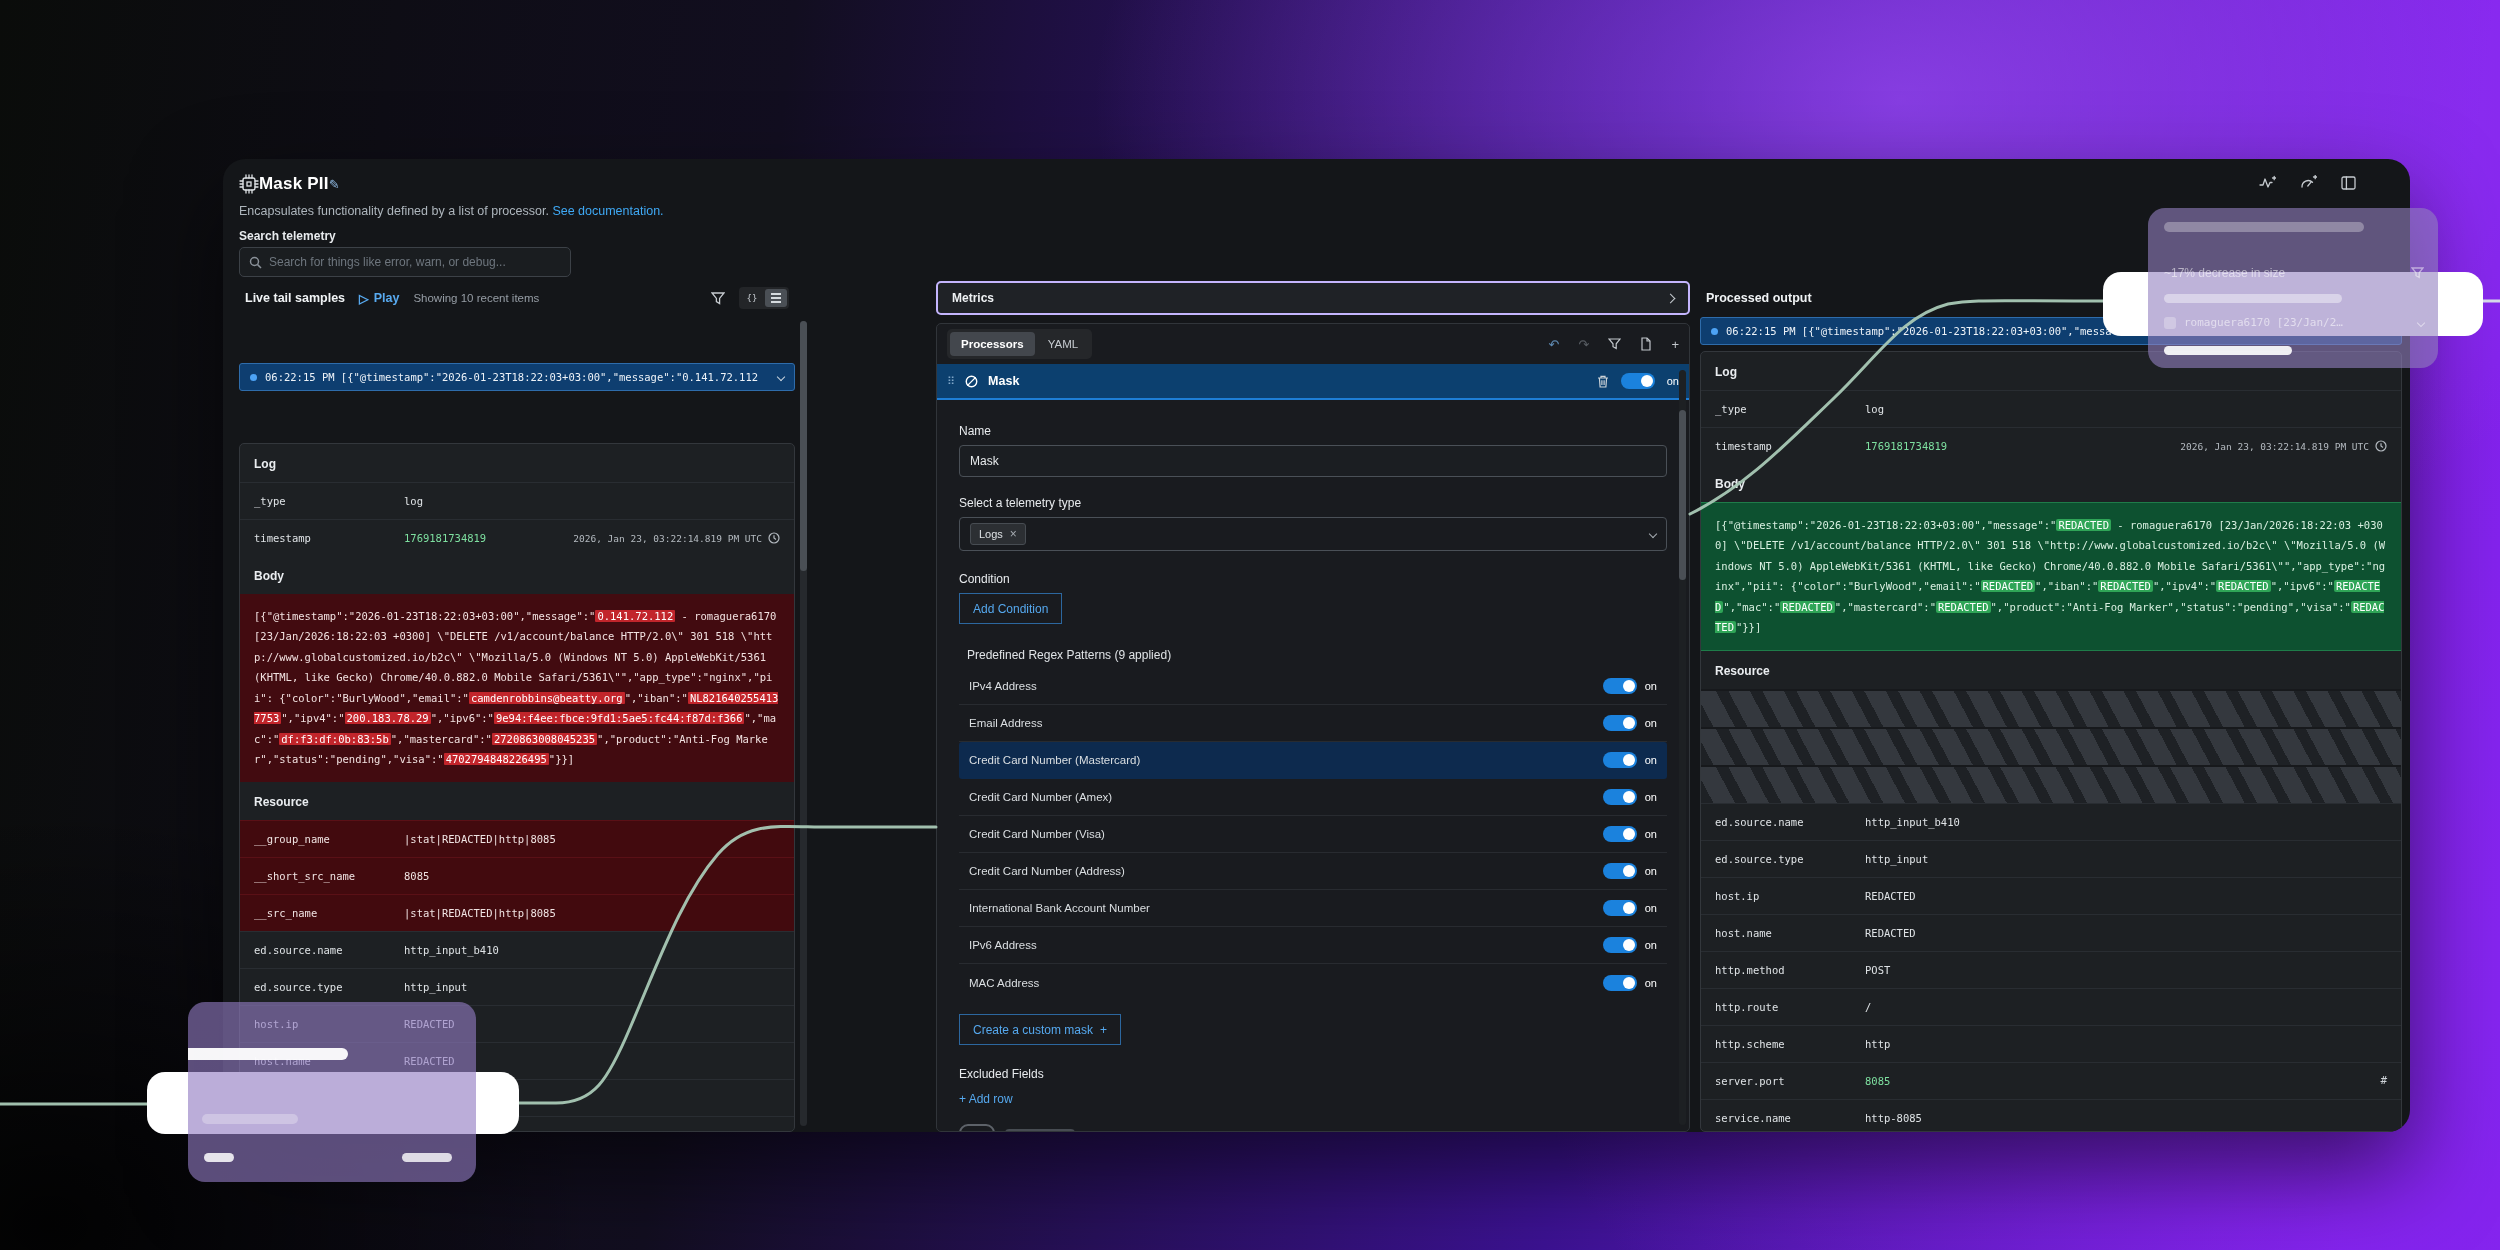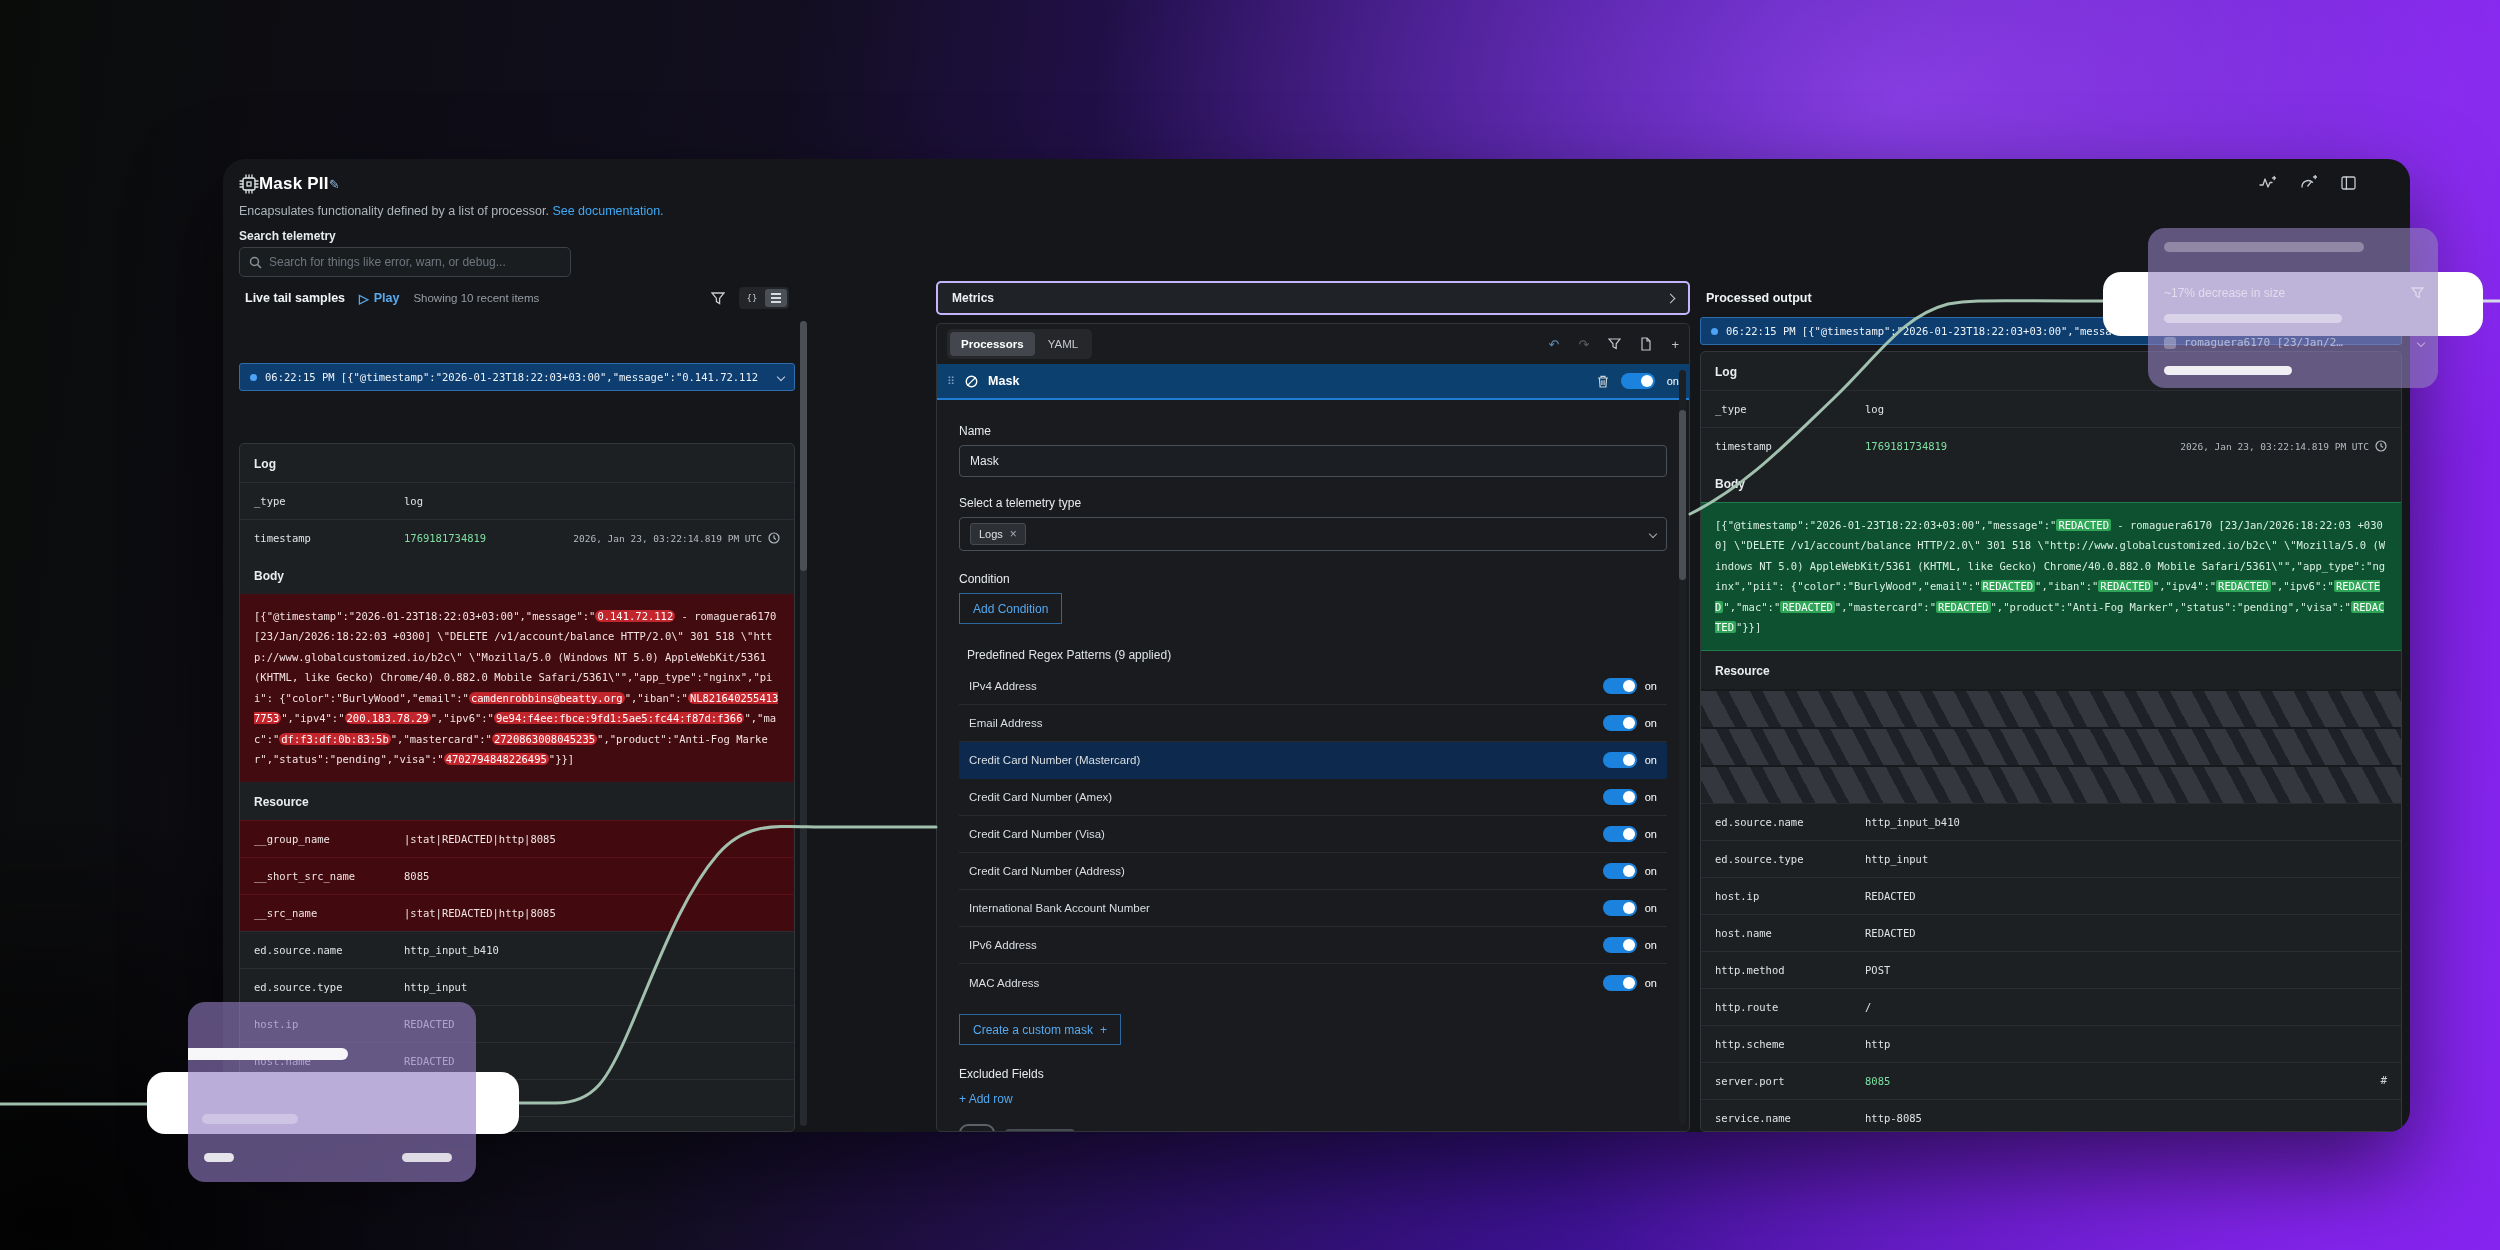--- a/index.html
+++ b/index.html
@@ -74,21 +74,21 @@
   .kv-row .right { margin-left:auto; display:flex; align-items:center; gap:6px; font-size:9.5px; color:#b4bac0; }
   .kv-row .right svg { stroke:#b4bac0; fill:none; stroke-width:1.2; }
   .kv-row .hash { margin-left:auto; color:#cdd2d7; font-size:11px; }
   .kv-row.red { background:#420a0e; border-top-color:#5a1016; color:#f0e4e3; }
   .kv-row.hatched { height:38px; border-top:2px solid #17191c;
     background:repeating-linear-gradient(62deg, #1e2125 0 11px, #34383e 11px 30px); }
 
   .body-block { padding:12px 14px; font-family:"DejaVu Sans Mono",monospace; font-size:10.5px; line-height:1.95;
     word-break:break-all; flex:none; }
   .red-block { background:#420b10; color:#f2e2e1; }
-  .red-block .hl { background:#c2252b; color:#fff; border-radius:6px; padding:0 2px; }
+  .red-block .hl { background:#c2252b; color:#fff; border-radius:1px; padding:0 2px; }
   .green-block { background:#0d5130; color:#d8efe0; border-top:1px solid #1e7c49; border-bottom:1px solid #1e7c49; }
   .green-block .hl { background:#2fa557; color:#fff; border-radius:2px; padding:0 2px; }
 
   .scrollbar { position:absolute; width:7px; border-radius:4px; background:#26292d; }
   .scroll-thumb { position:absolute; left:0; width:7px; border-radius:4px; background:#4a4f55; }
 
   
   .metrics-bar { height:34px; flex:none; background:#1f2226; border:2px solid #c4b5fd; border-radius:5px;
     display:flex; align-items:center; justify-content:space-between; padding:0 14px; cursor:pointer; }
   .metrics-bar span { font-size:12px; font-weight:bold; color:#eef1f3; }
@@ -140,21 +140,21 @@
   .cutoff .pillshape { width:36px; height:18px; border:2px solid #5d6269; border-radius:10px; }
   .cutoff .bar { width:70px; height:8px; background:#474c52; border-radius:4px; }
 
   
   .lines-svg { position:absolute; left:0; top:0; z-index:5; pointer-events:none; }
   .pill { position:absolute; background:#fff; border-radius:18px; z-index:6; }
   .pill-1 { left:147px; top:1072px; width:372px; height:62px; }
   .pill-2 { left:2103px; top:272px; width:380px; height:64px; }
   .decor-card { position:absolute; border-radius:17px; z-index:7; }
   .card-bottom { left:188px; top:1002px; width:288px; height:180px; background:rgba(146,122,194,.62); }
-  .card-top { left:2148px; top:228px; width:290px; height:160px; background:rgba(147,128,191,.6); }
+  .card-top { left:2148px; top:208px; width:290px; height:160px; background:rgba(147,128,191,.6); }
   .skel { position:absolute; border-radius:6px; }
   .dc-row { position:absolute; display:flex; align-items:center; }
   .dc-text { font-size:12px; color:rgba(255,255,255,.55); white-space:nowrap; }
   .dc-ico { width:12px; height:12px; background:rgba(255,255,255,.28); border-radius:3px; margin-right:8px; flex:none; }
 </style>
 </head>
 <body>
 
 <div class="window">
 

